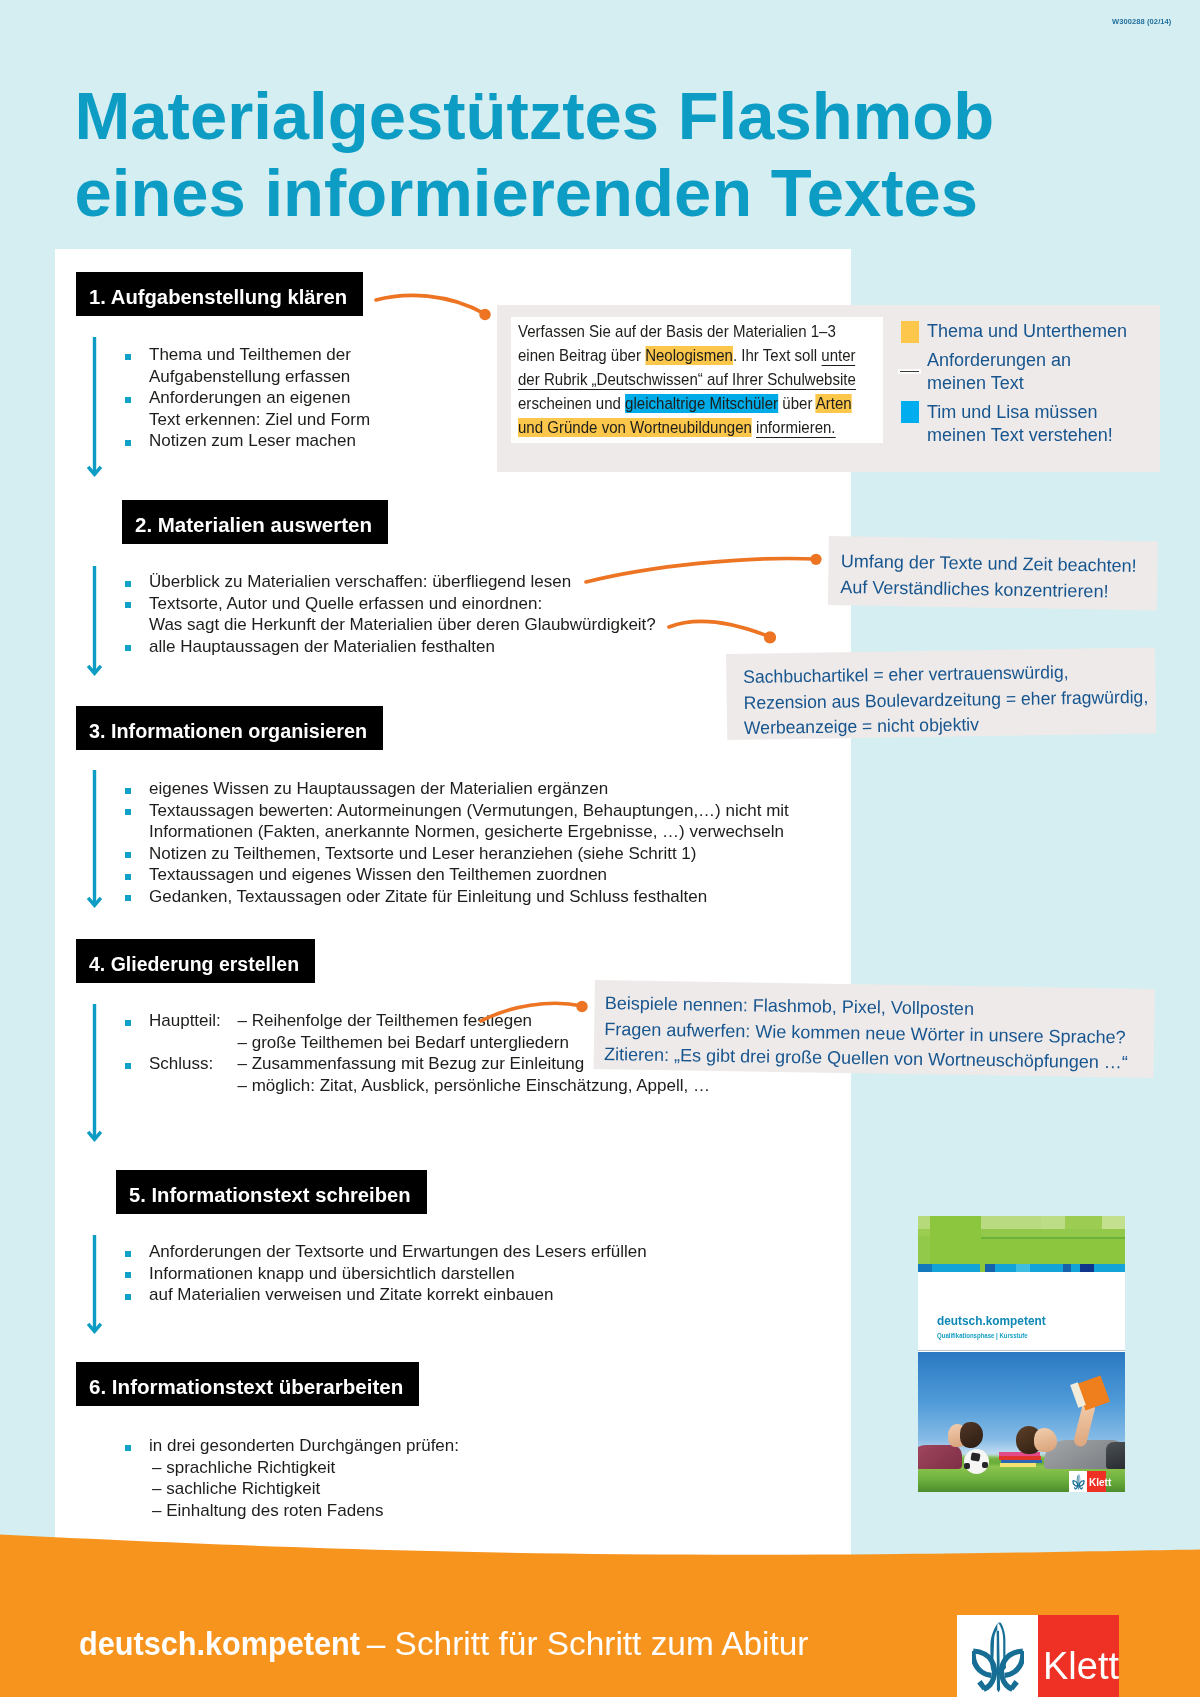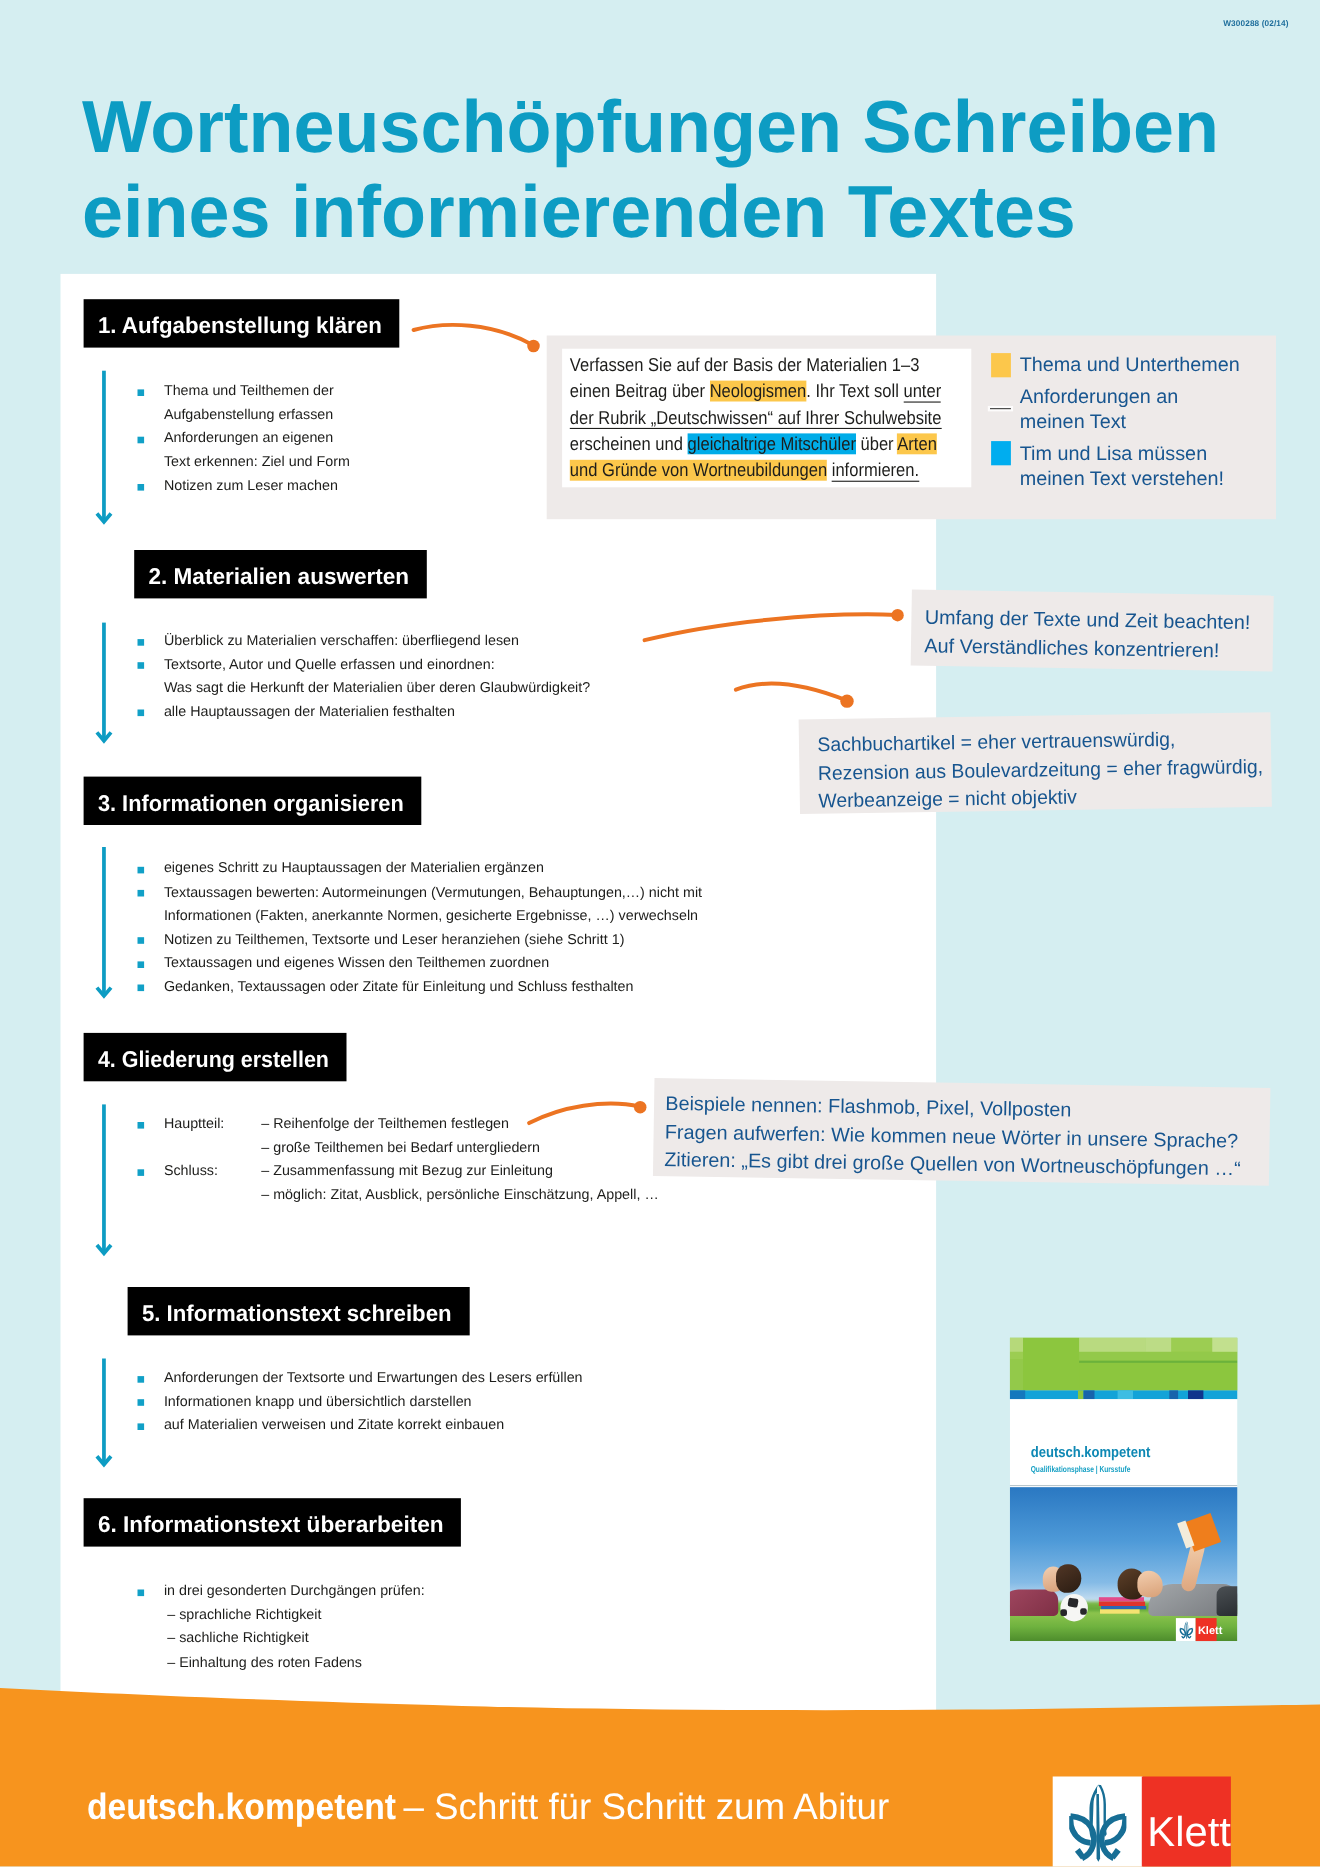--- a/index.html
+++ b/index.html
@@ -11,21 +11,21 @@
 
   .title{left:74.5px;top:77px;color:#0d9cc3;font-size:67px;font-weight:bold;line-height:77px;white-space:nowrap;}
 
   .sheet{background:#ffffff;}
 
   .stephdr{background:#000000;color:#fff;font-weight:bold;font-size:20.7px;height:44px;line-height:50px;padding:0 0 0 13px;box-sizing:border-box;white-space:nowrap;display:block;overflow:hidden;}
   .stephdr>span{display:inline-block;transform-origin:0 50%;}
 
   .arrowsvg{overflow:visible;}
 
-  .blist{font-size:13px;color:#1d1d1b;line-height:21.5px;}
+  .blist{font-size:17px;color:#1d1d1b;line-height:21.5px;}
   .bl,.bl span,.bl div{white-space:pre;}
   .bl{position:relative;}
   .bl:before{content:"";position:absolute;left:-24.2px;top:9.7px;width:6.6px;height:6px;background:#11a0c7;}
 
   .gbox{background:#eeeae9;}
   .wbox{background:#fff;}
 
   .taskline{font-size:17px;color:#1d1d1b;line-height:24px;transform:scaleX(.885);transform-origin:0 0;}
   .taskline>div{white-space:pre;}
   .hl-y{background:#fcc74b;}
@@ -36,21 +36,21 @@
   .swatch{position:absolute;width:20px;height:20px;}
 
   .note{font-size:18px;color:#17558f;line-height:25.7px;white-space:pre-line;}
 </style>
 </head>
 <body>
 
 <div class="abs code" data-name="product-code">W300288 (02/14)</div>
 
 <div class="abs title" data-name="page-title">
-  <div data-name="title-line-1">Wortneuschöpfungen Schreiben</div>
+  <div data-name="title-line-1">Materialgestütztes Flashmob</div>
   <div data-name="title-line-2">eines informierenden Textes</div>
 </div>
 
 <div class="abs sheet" style="left:55px;top:249px;width:796px;height:1310px;" data-name="content-sheet"></div>
 
 <div class="abs" style="left:76px;top:272px;" data-name="step-1-header">
     <div class="stephdr" style="width:287px;" data-name="step-1-header-box"><span style="transform:scaleX(0.9788);">1. Aufgabenstellung klären</span></div>
   </div>
 <svg class="abs arrowsvg" style="left:87px;top:337px;width:15px;height:139px;" viewBox="0 0 15 139" data-name="step-1-arrow">
     <path d="M7.5 0 V 137.5" stroke="#0d9cc3" stroke-width="3.4" fill="none" data-name="arrow-shaft"></path>
@@ -79,21 +79,21 @@
 </div>
 
 <div class="abs" style="left:76px;top:706px;" data-name="step-3-header">
     <div class="stephdr" style="width:307px;" data-name="step-3-header-box"><span style="transform:scaleX(0.9560);">3. Informationen organisieren</span></div>
   </div>
 <svg class="abs arrowsvg" style="left:87px;top:770px;width:15px;height:137px;" viewBox="0 0 15 137" data-name="step-3-arrow">
     <path d="M7.5 0 V 135.5" stroke="#0d9cc3" stroke-width="3.4" fill="none" data-name="arrow-shaft"></path>
     <path d="M1.1 127.8 L7.5 135.4 L13.9 127.8" stroke="#0d9cc3" stroke-width="3.4" fill="none" stroke-linecap="butt" stroke-linejoin="miter" data-name="arrow-head"></path>
   </svg>
 <div class="abs blist" style="left:149px;top:778px;width:720px;" data-name="step-3-bullets">
-  <div class="bl" data-name="list-item">eigenes Schritt zu Hauptaussagen der Materialien ergänzen</div>
+  <div class="bl" data-name="list-item">eigenes Wissen zu Hauptaussagen der Materialien ergänzen</div>
   <div class="bl" data-name="list-item">Textaussagen bewerten: Autormeinungen (Vermutungen, Behauptungen,…) nicht mit
 Informationen (Fakten, anerkannte Normen, gesicherte Ergebnisse, …) verwechseln</div>
   <div class="bl" data-name="list-item">Notizen zu Teilthemen, Textsorte und Leser heranziehen (siehe Schritt 1)</div>
   <div class="bl" data-name="list-item">Textaussagen und eigenes Wissen den Teilthemen zuordnen</div>
   <div class="bl" data-name="list-item">Gedanken, Textaussagen oder Zitate für Einleitung und Schluss festhalten</div>
 </div>
 
 <div class="abs" style="left:76px;top:939px;" data-name="step-4-header">
     <div class="stephdr" style="width:239px;" data-name="step-4-header-box"><span style="transform:scaleX(0.9417);">4. Gliederung erstellen</span></div>
   </div>

